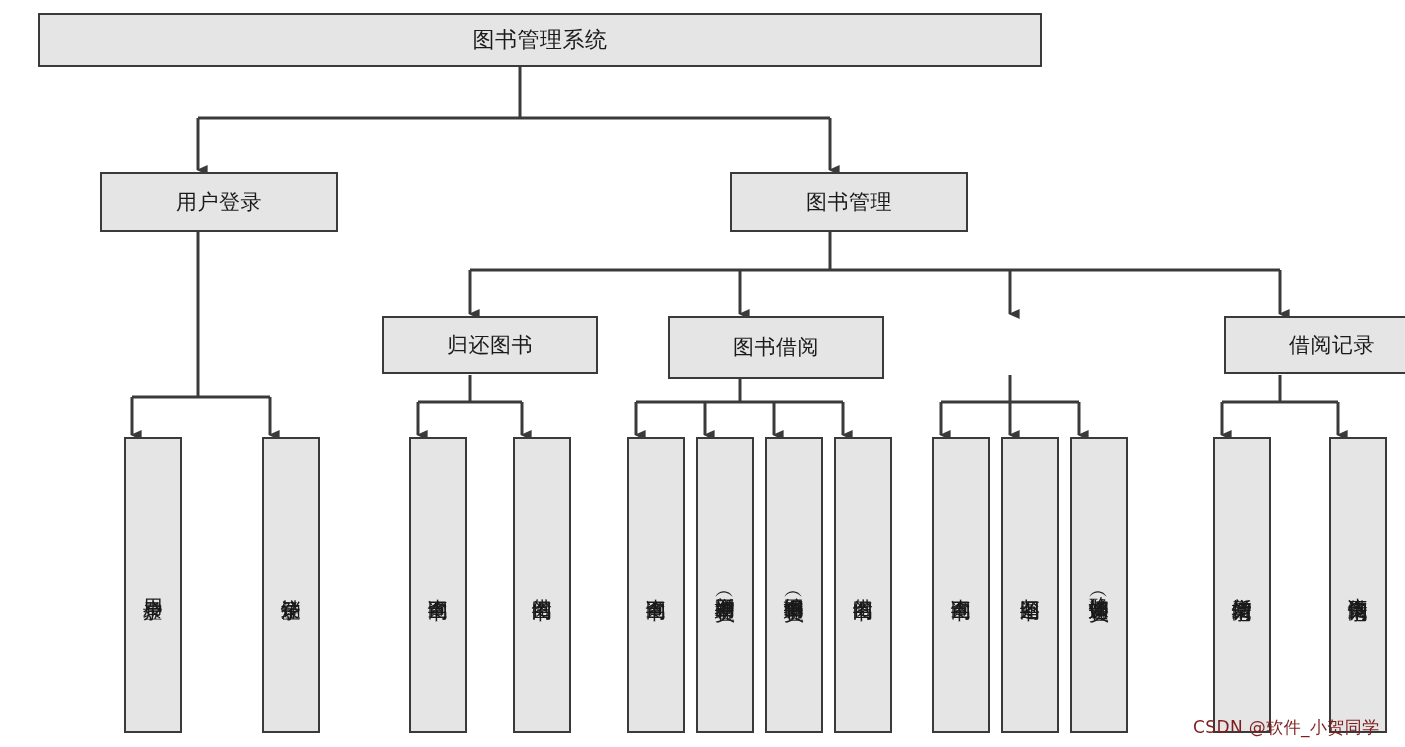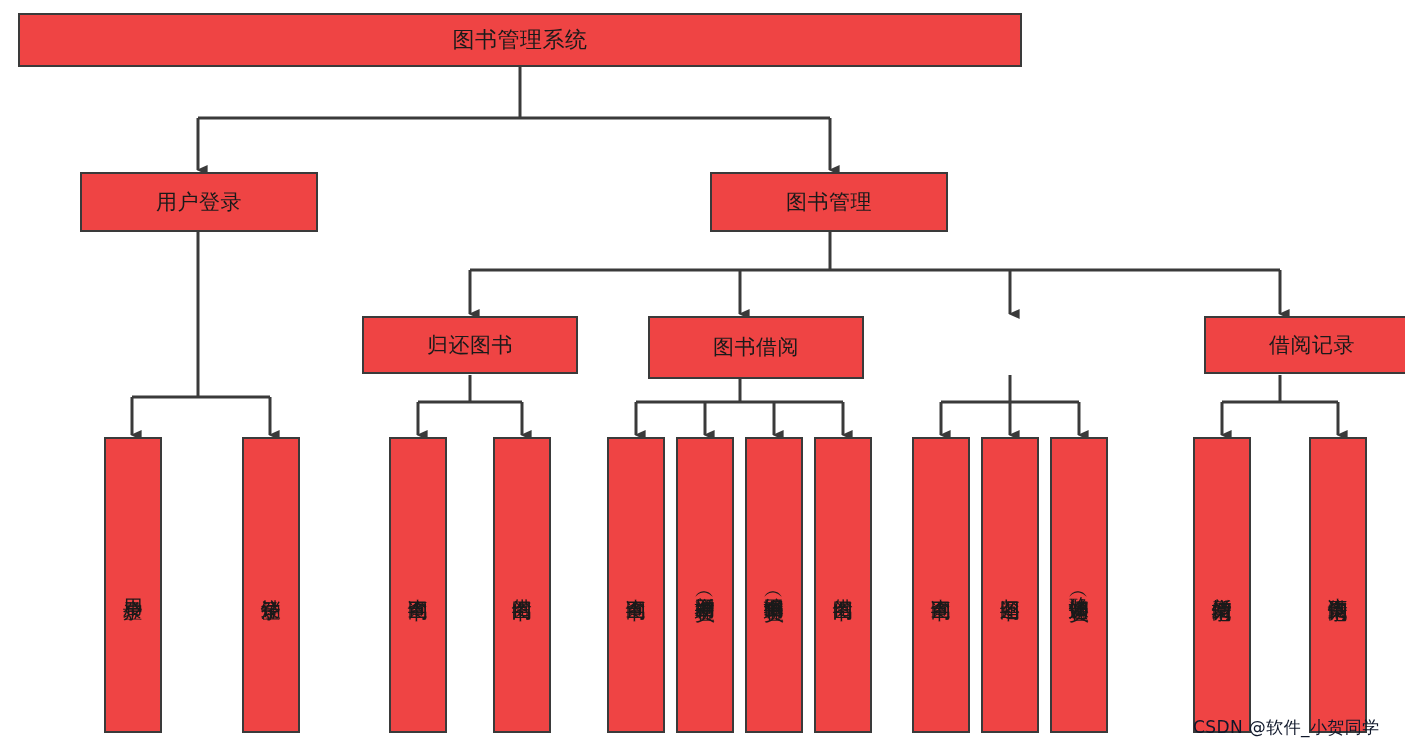--- a/index.html
+++ b/index.html
@@ -23,26 +23,27 @@
     left: 0;
     top: 0;
     width: 1405px;
     height: 747px;
     pointer-events: none;
   }
   .node {
     position: absolute;
     box-sizing: border-box;
     border: 2.5px solid #3a3a3a;
-    background: #ef4444;
+    background: #e5e5e5;
     display: flex;
     align-items: center;
     justify-content: center;
     color: #1a1a1a;
     text-align: center;
+    margin-left: 20px;
   }
   .node.h {
     
     font-size: 21px;
     line-height: 1.15;
     letter-spacing: 0.5px;
   }
   .node.root {
     font-size: 22px;
   }
@@ -54,21 +55,21 @@
   .node.v .vtext {
     writing-mode: vertical-rl;
     text-orientation: upright;
     line-height: 1.32;
     white-space: nowrap;
     display: block;
   }
   .watermark {
     position: absolute;
     font-size: 17px;
-    color: #0f172a;
+    color: #7f1d1d;
     white-space: nowrap;
     letter-spacing: 0.4px;
     font-family: "DejaVu Sans", "Liberation Sans", sans-serif;
   }
 </style>
 </head>
 <body>
 
 <div id="canvas">
 

